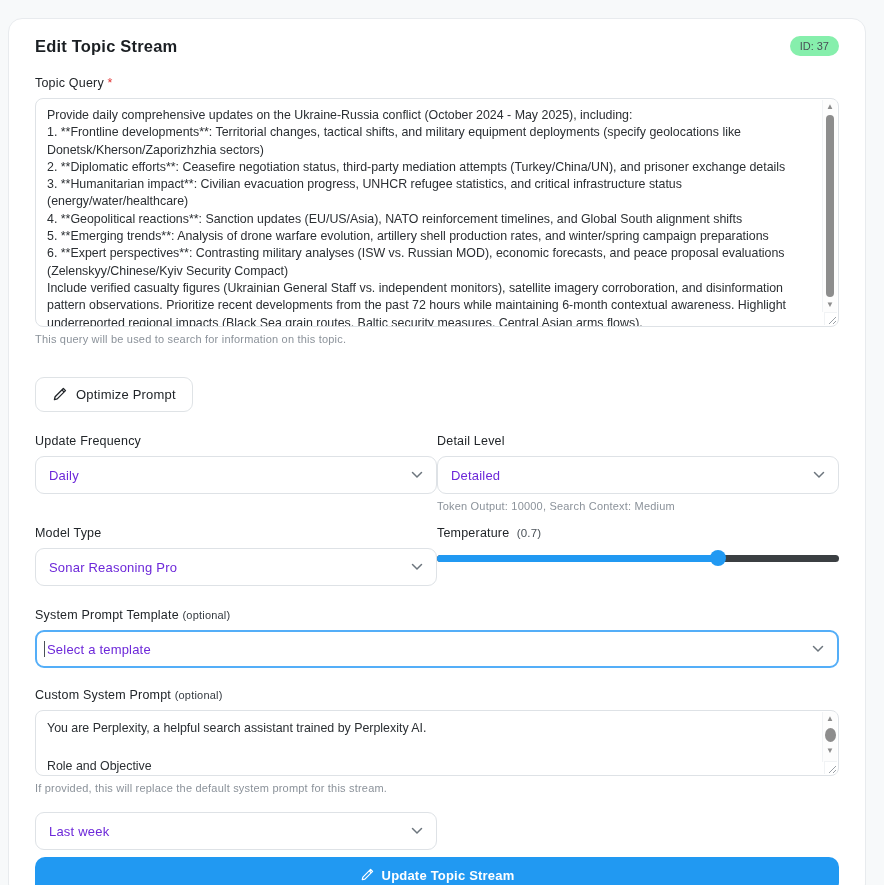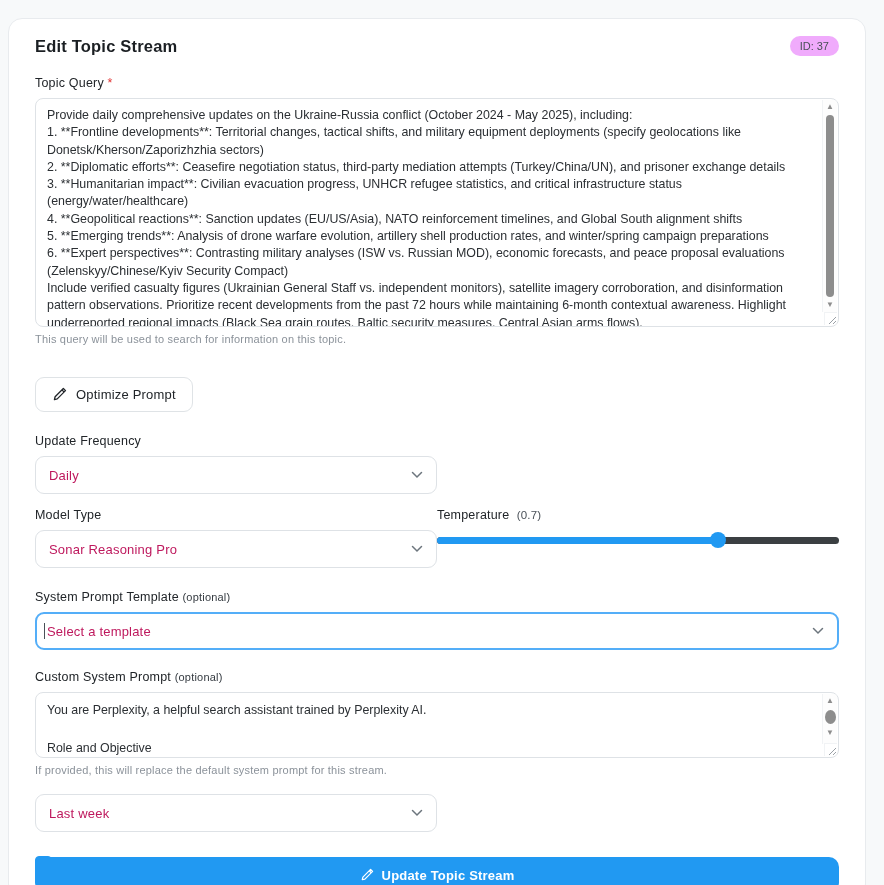--- a/index.html
+++ b/index.html
@@ -10,21 +10,21 @@
     color:#212529;
   }
   .card {
     position:absolute; left:8px; top:18px; width:858px; height:880px;
     background:#ffffff; border:1px solid #e8ebee; border-radius:14px;
     padding:17px 26px 0 26px;
   }
   
   .hdr { display:flex; align-items:center; justify-content:space-between; margin-bottom:20px; }
   .hdr h1 { font-size:16.5px; font-weight:700; color:#1b1f23; letter-spacing:.2px; }
-  .badge { background:#f0abfc; color:#495057; font-size:11px; padding:4px 10px; border-radius:999px; }
+  .badge { background:#86efac; color:#495057; font-size:11px; padding:4px 10px; border-radius:999px; }
   
   .lbl { font-size:12.5px; color:#212529; margin-bottom:8px; letter-spacing:.2px; }
   .lbl .req { color:#e03131; }
   .lbl .opt { font-size:11px; color:#343a40; }
   .help { font-size:11px; color:#8b929a; margin-top:6px; letter-spacing:.2px; }
   
   .ta {
     position:relative; background:#fff; border:1px solid #dee2e6; border-radius:8px;
     font-size:12.4px; line-height:17.3px; color:#2b2f33; overflow:hidden;
   }
@@ -51,21 +51,21 @@
     position:absolute; left:26px; right:26px; bottom:4px; height:36px;
     display:flex; align-items:center; justify-content:center; gap:8px;
     background:#2199f2; color:#fff; border:none; border-radius:10px;
     font-size:13px; font-weight:700; letter-spacing:.2px; cursor:pointer; font-family:inherit;
   }
   
   .row2 { display:grid; grid-template-columns:1fr 1fr; margin-top:22px; }
   .select {
     position:relative; height:38px; border:1px solid #dee2e6; border-radius:9px;
     display:flex; align-items:center; padding:0 34px 0 13px;
-    font-size:13px; color:#be185d; background:#fff; cursor:pointer; letter-spacing:.2px;
+    font-size:13px; color:#6d28d9; background:#fff; cursor:pointer; letter-spacing:.2px;
   }
   .select .chev { position:absolute; right:13px; top:50%; transform:translateY(-50%); display:flex; }
   .select.focused { border:2px solid #54aef8; padding-left:7px; }
   .caret { display:inline-block; width:1px; height:16px; background:#495057; margin-right:2px; }
   
   .slider-wrap { margin-top:10px; position:relative; height:16px; }
   .slider-track { position:absolute; top:5px; left:0; right:0; height:7px; background:#3b3f42; border-radius:4px; }
   .slider-fill { position:absolute; top:5px; left:0; width:var(--pct,70%); height:7px; background:#2199f2; border-radius:4px; }
   .slider-thumb { position:absolute; top:0px; left:var(--pct,70%); width:16px; height:16px; margin-left:-8px;
     background:#2199f2; border-radius:50%; }
@@ -134,20 +134,32 @@
       <div class="lbl">Update Frequency</div>
       <div class="select">
         <span>Daily</span>
         <span class="chev">
           <svg width="12" height="8" viewBox="0 0 12 8">
               <path d="M1.5 1.5 L6 6 L10.5 1.5" stroke="#6c757d" stroke-width="1.5" fill="none" stroke-linecap="round"></path>
             </svg>
         </span>
       </div>
     </div>
+    <div>
+      <div class="lbl">Detail Level</div>
+      <div class="select">
+        <span>Detailed</span>
+        <span class="chev">
+          <svg width="12" height="8" viewBox="0 0 12 8">
+              <path d="M1.5 1.5 L6 6 L10.5 1.5" stroke="#6c757d" stroke-width="1.5" fill="none" stroke-linecap="round"></path>
+            </svg>
+        </span>
+      </div>
+      <div class="help">Token Output: 10000, Search Context: Medium</div>
+    </div>
   </div>
 
   <div class="row2" style="margin-top:14px;">
     <div>
       <div class="lbl">Model Type</div>
       <div class="select">
         <span>Sonar Reasoning Pro</span>
         <span class="chev">
           <svg width="12" height="8" viewBox="0 0 12 8">
               <path d="M1.5 1.5 L6 6 L10.5 1.5" stroke="#6c757d" stroke-width="1.5" fill="none" stroke-linecap="round"></path>

